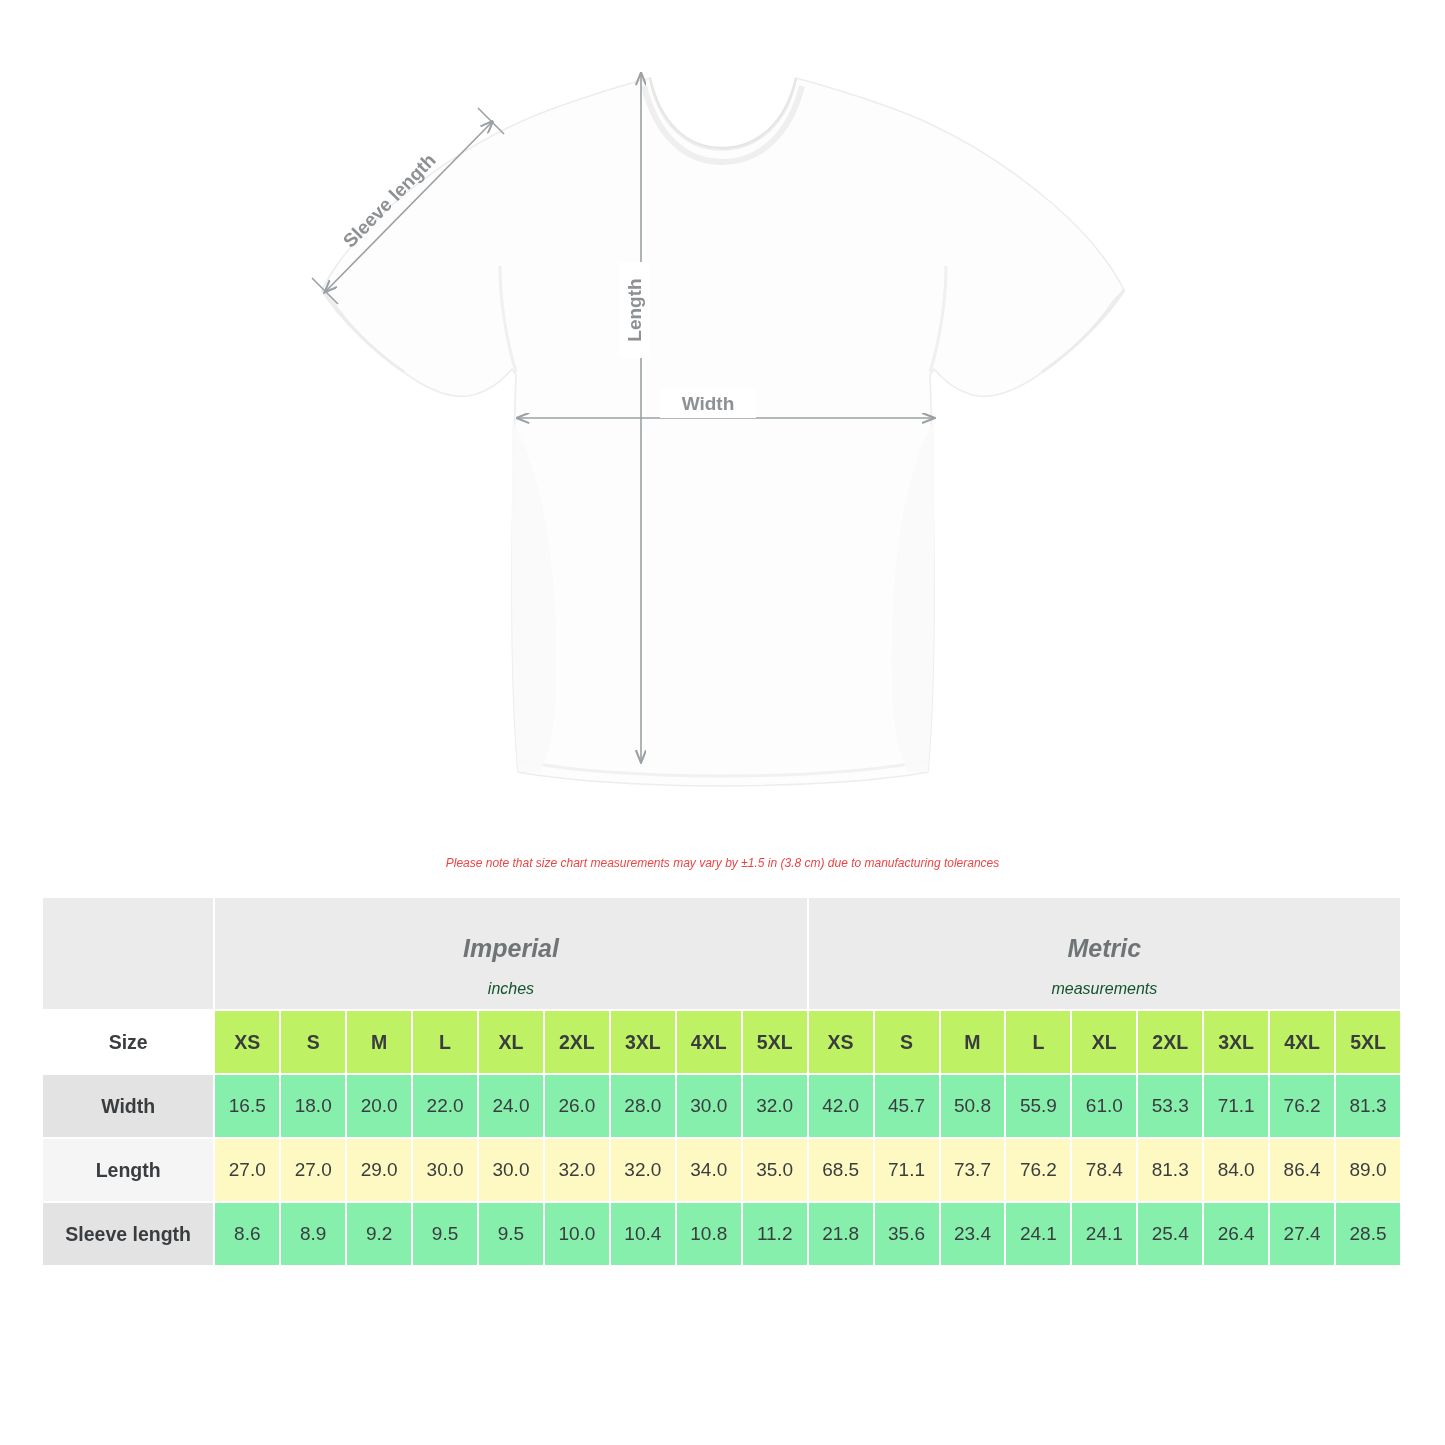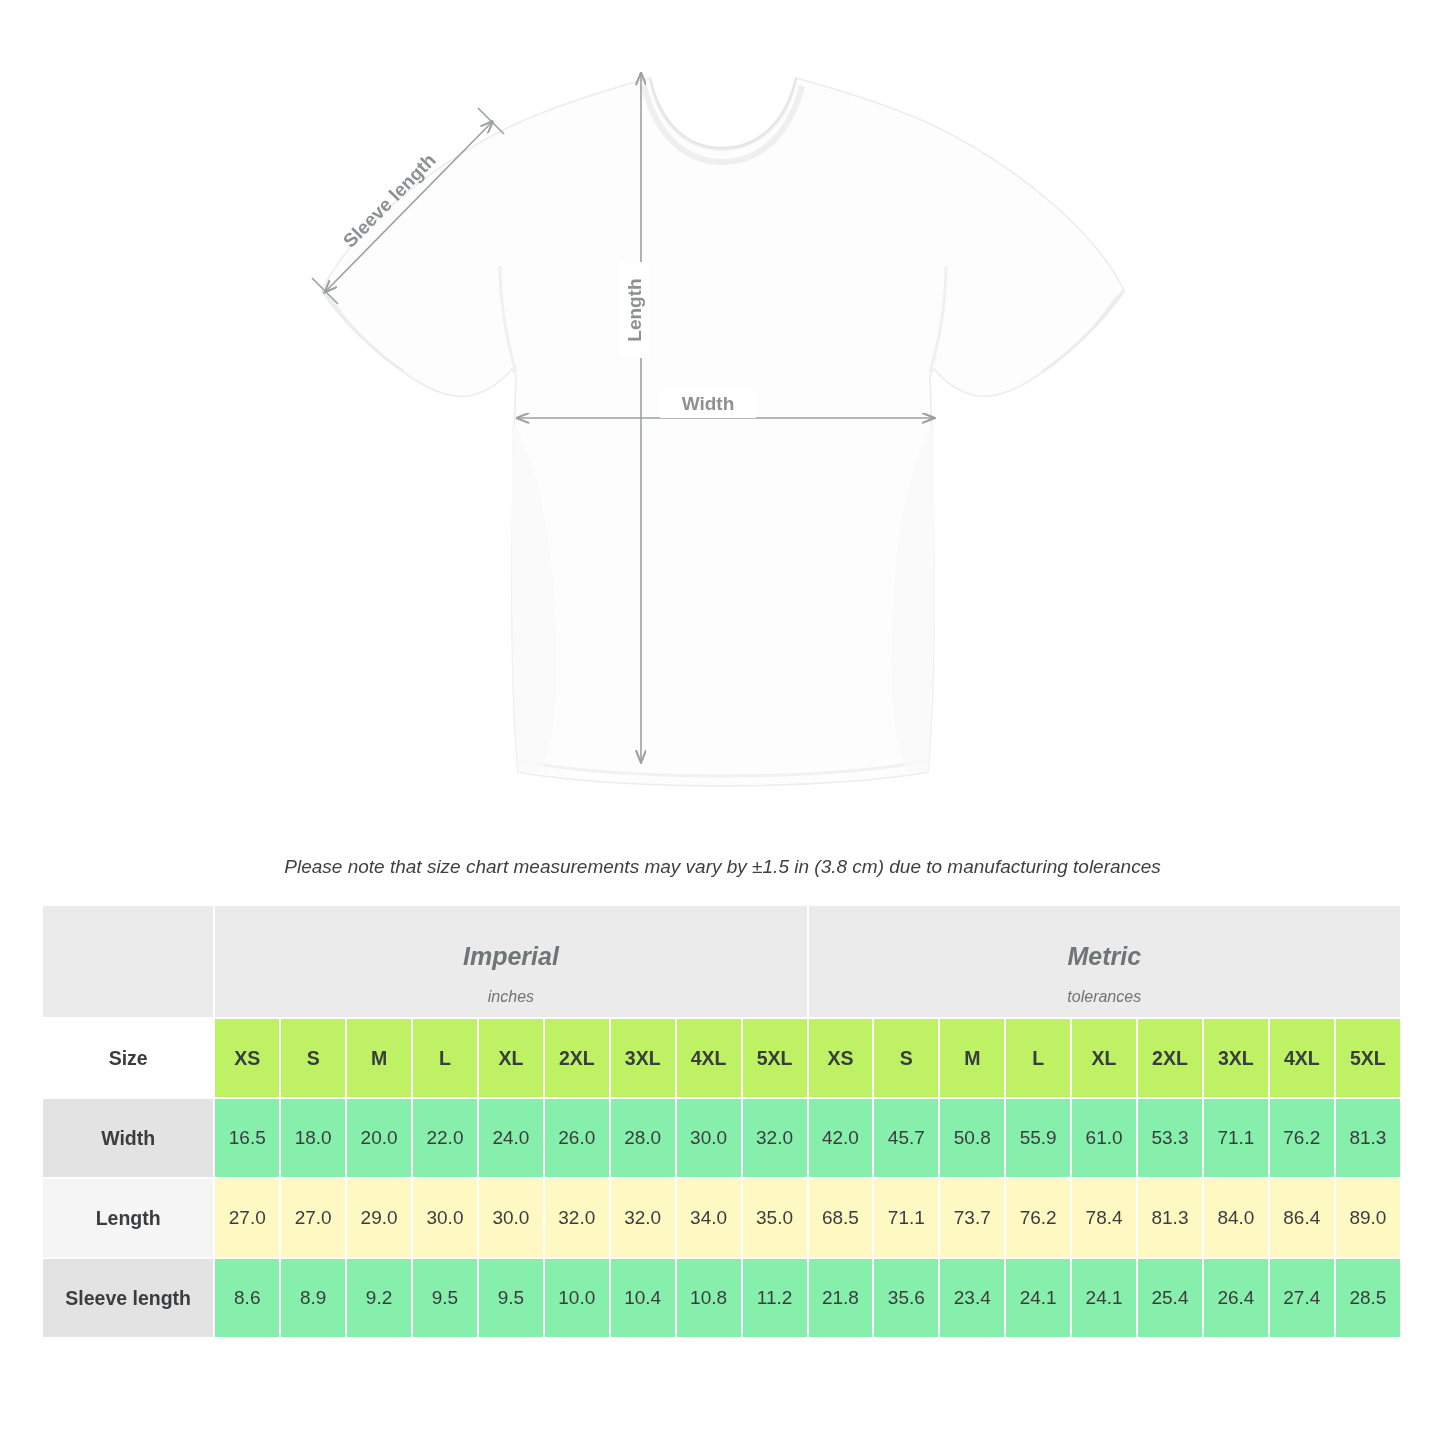--- a/index.html
+++ b/index.html
@@ -38,23 +38,23 @@
     padding-top: 10px;
   }
   #chart-title {
     font-size: 29px;
     font-weight: bold;
     color: #333537;
     letter-spacing: 0.1px;
   }
   #chart-note {
     margin-top: 16px;
-    font-size: 19px;
+    font-size: 12px;
     font-style: italic;
-    color: #404040;
+    color: #ef4444;
   }
 
   
   #table-wrap {
     margin: 28px 43px 0 43px;
   }
   table {
     border-collapse: collapse;
     width: 1359px;
     table-layout: fixed;
@@ -69,24 +69,24 @@
     font-size: 25px;
     font-style: italic;
     font-weight: bold;
     color: #6f7477;
     line-height: 1.25;
     margin-top: 24px;
   }
   .unit-sub {
     font-size: 16px;
     font-style: italic;
-    color: #737373;
+    color: #14532d;
     margin-top: 16px;
   }
-  tbody tr { height: 80px; }
+  tbody tr { height: 64px; }
   tbody td {
     text-align: center;
     vertical-align: middle;
     font-size: 19px;
     color: #3a3d3f;
     border-right: 2px solid #ffffff;
     border-bottom: 2px solid #ffffff;
   }
   tbody td.rowhead {
     font-weight: bold;
@@ -234,21 +234,21 @@
       </colgroup>
       <tbody>
         <tr class="unit-head">
           <td></td>
           <td colspan="9">
             <div class="unit-name">Imperial</div>
             <div class="unit-sub">inches</div>
           </td>
           <td colspan="9">
             <div class="unit-name">Metric</div>
-            <div class="unit-sub">tolerances</div>
+            <div class="unit-sub">measurements</div>
           </td>
         </tr>
 
         <tr class="head-row">
           <td class="rowhead">Size</td>
           <td>XS</td>
           <td>S</td>
           <td>M</td>
           <td>L</td>
           <td>XL</td>

